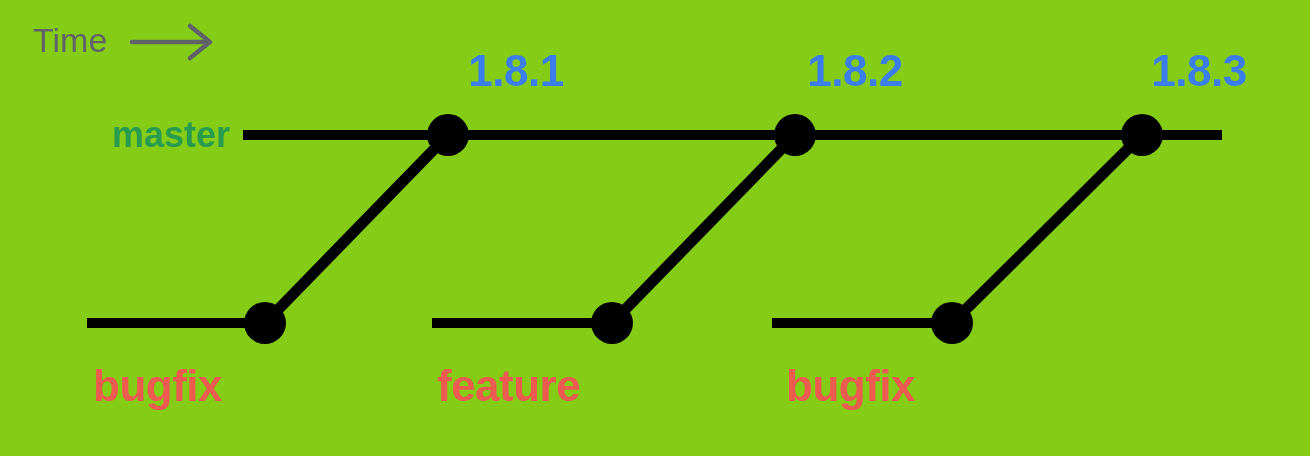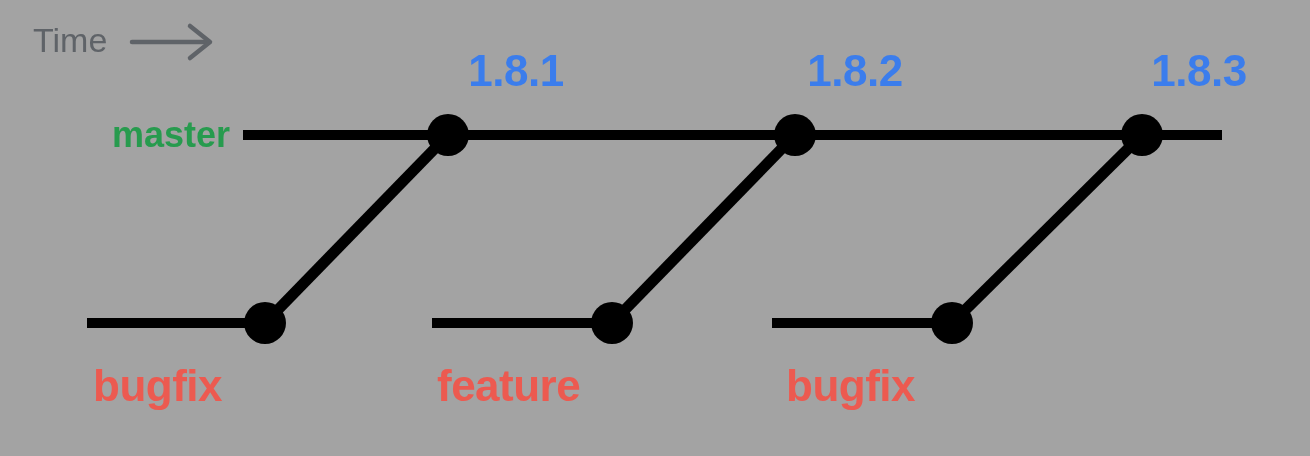--- a/index.html
+++ b/index.html
@@ -8,21 +8,21 @@
     background: #ffffff;
     width: 1310px;
     height: 456px;
     overflow: hidden;
     font-family: "Liberation Sans", sans-serif;
   }
   .stage {
     position: relative;
     width: 1310px;
     height: 456px;
-    background: #a3a3a3;
+    background: #84cc16;
   }
   svg text {
     font-family: "Liberation Sans", sans-serif;
   }
   .time-label {
     font-size: 34px;
     font-weight: 400;
   }
   .master-label {
     font-size: 36px;

